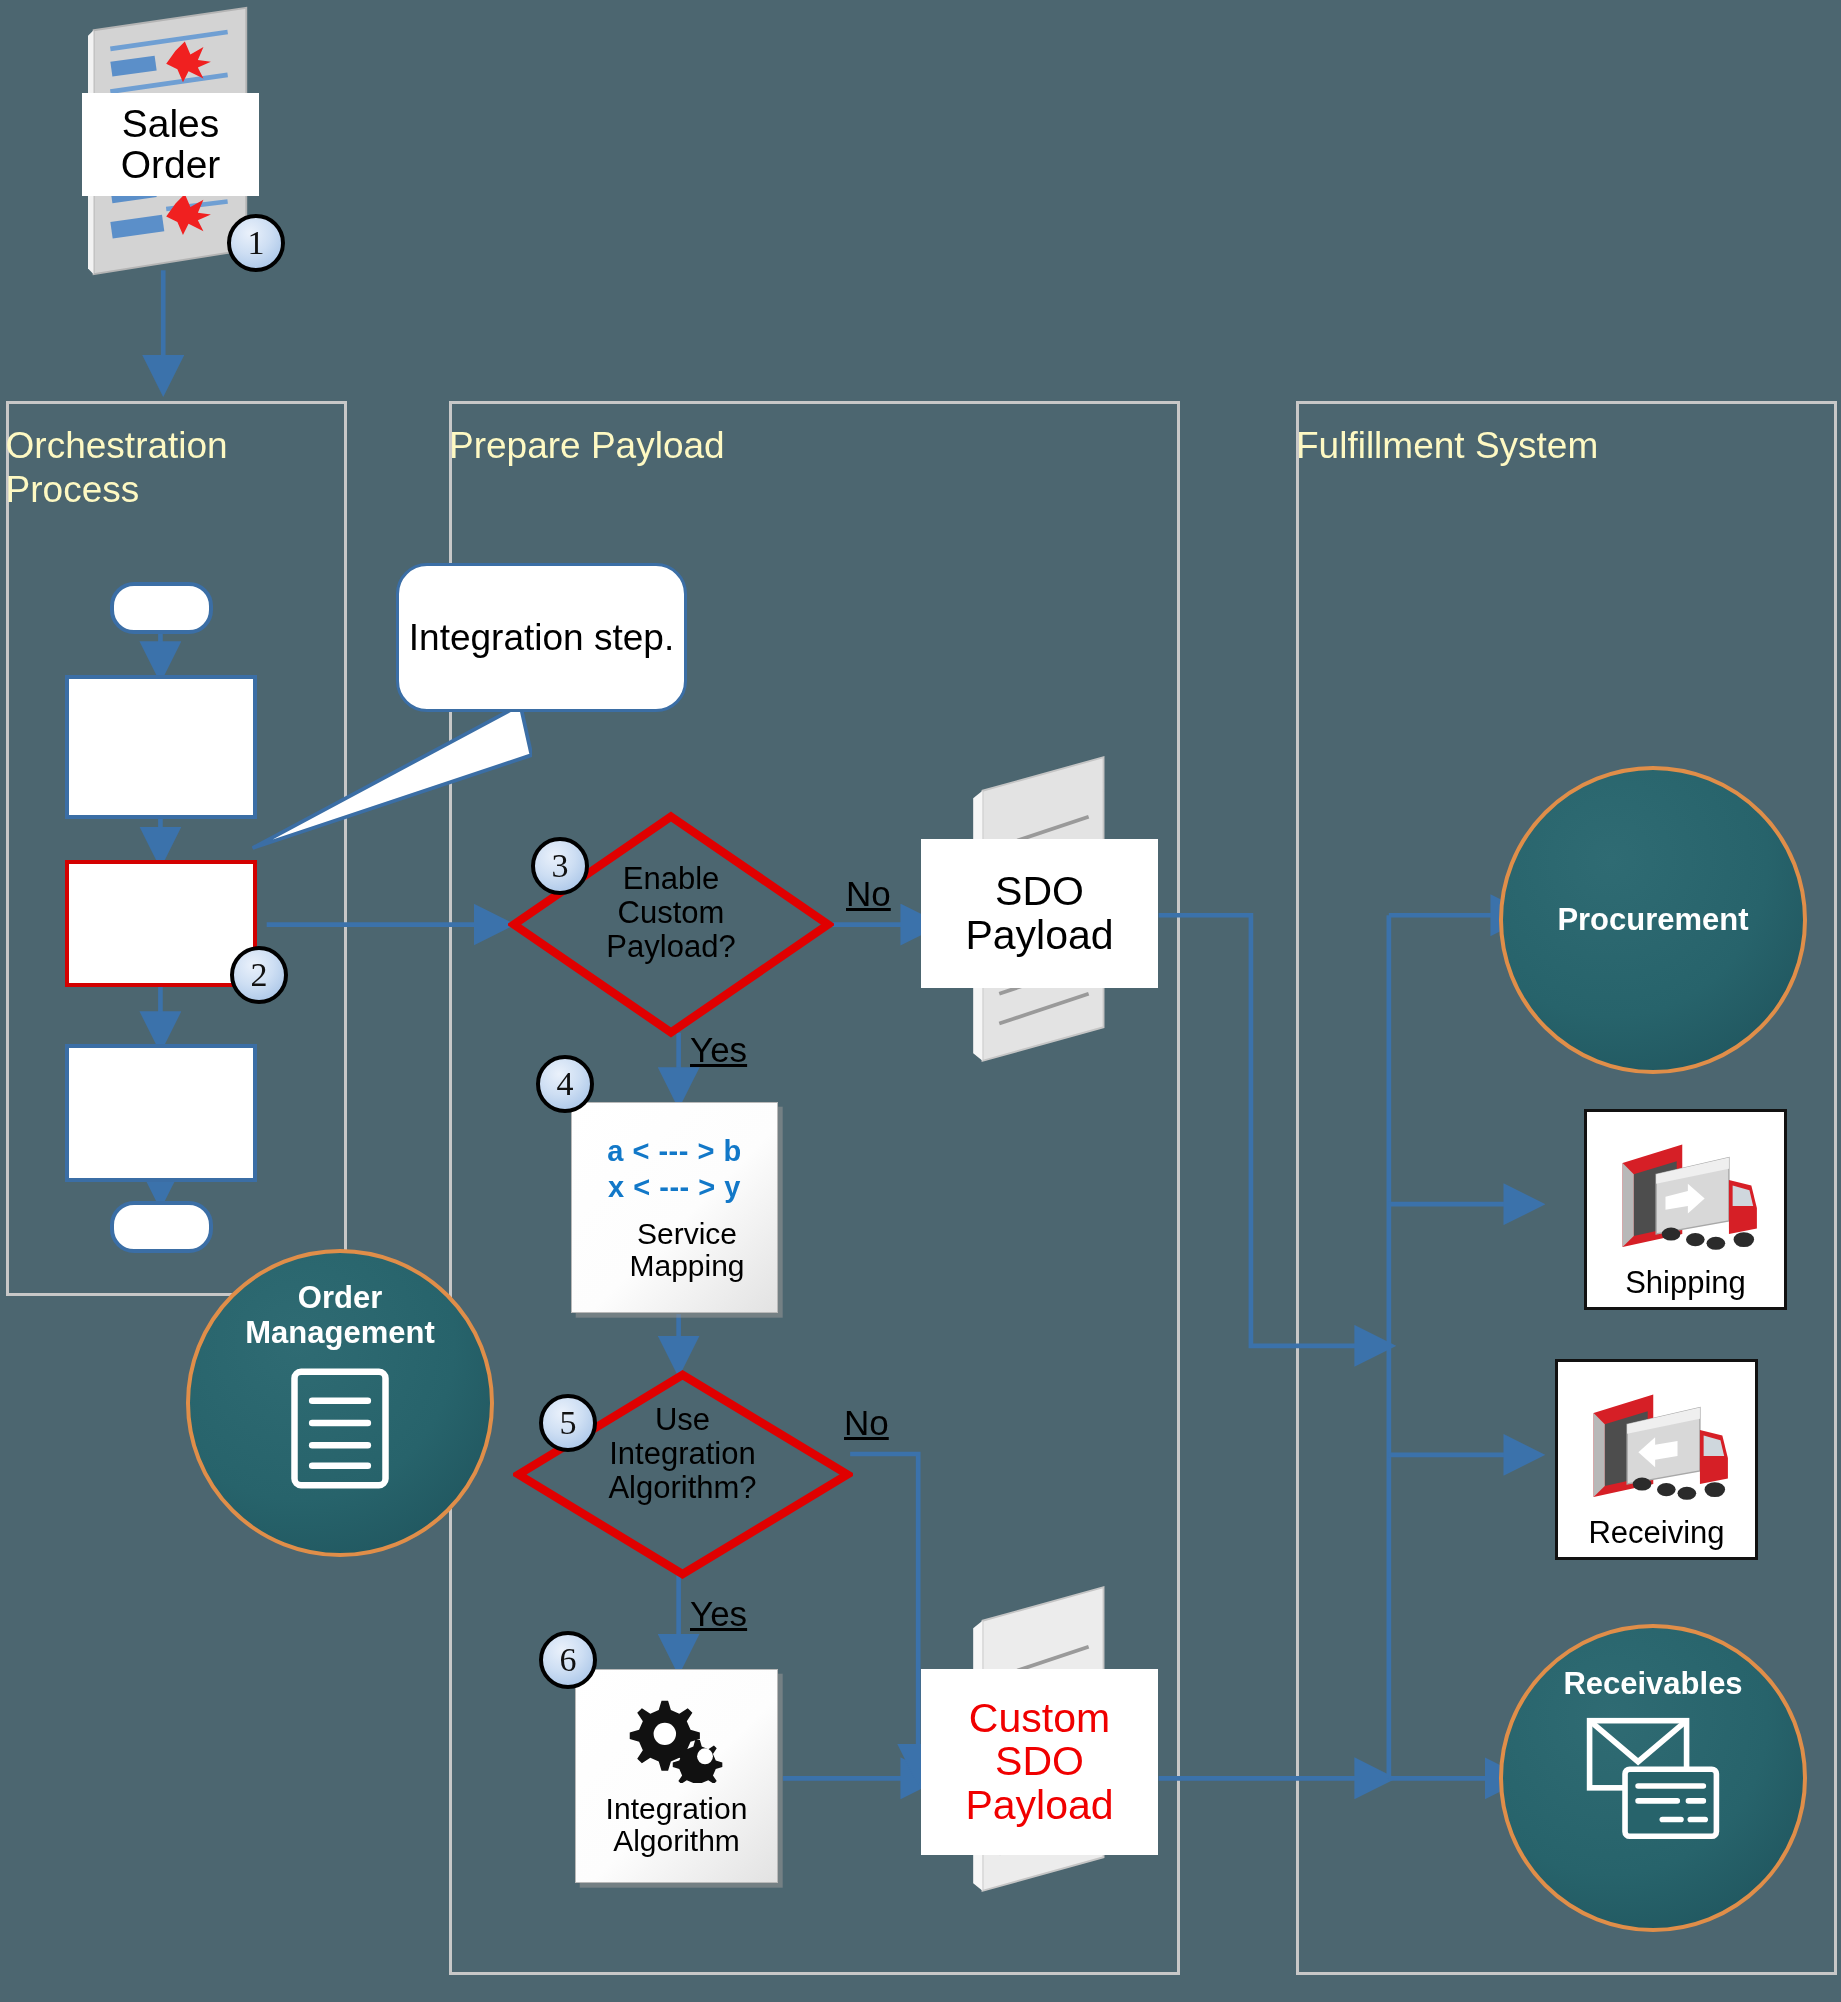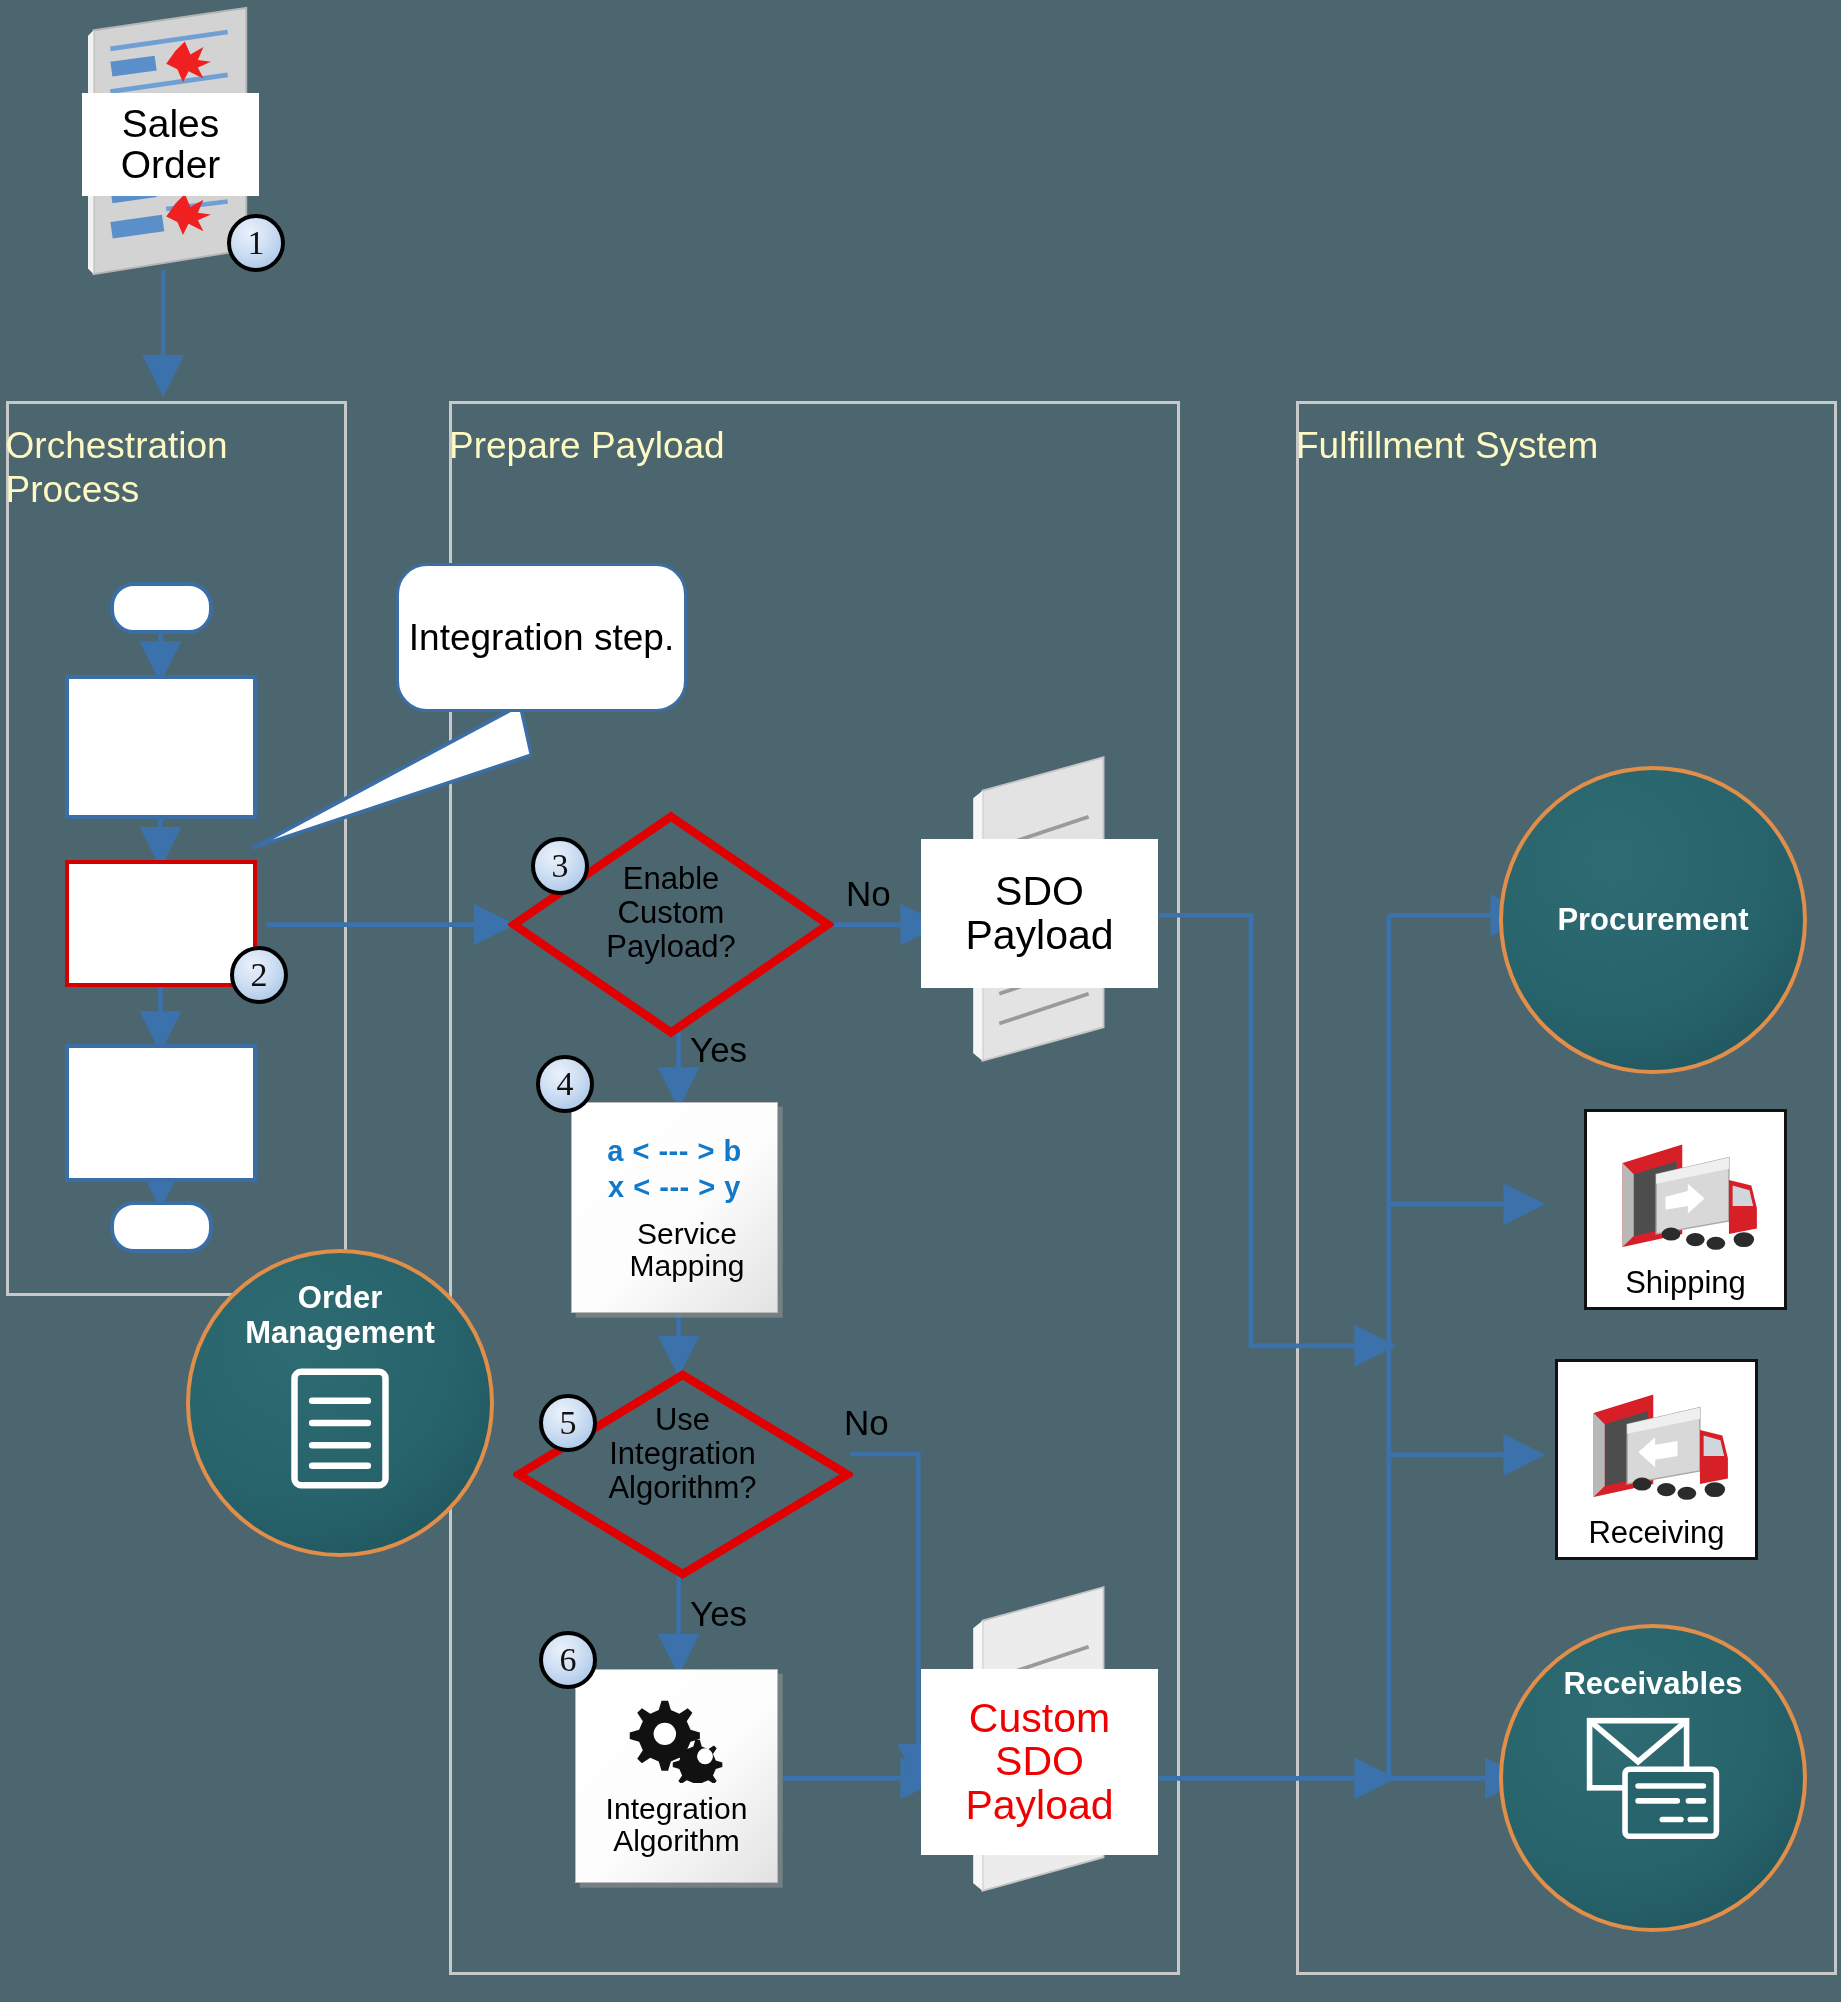--- a/index.html
+++ b/index.html
@@ -20,21 +20,21 @@
   .teal-circle .cap{color:#fff;font-size:31px;font-weight:bold;text-align:center;line-height:1.12;}
   .icon-card{position:absolute;background:#fff;border:3.7px solid #111;box-sizing:border-box;
       display:flex;flex-direction:column;align-items:center;justify-content:flex-end;}
   .icon-card .cap{color:#000;font-size:31px;padding-bottom:5.6px;}
   .ebox{position:absolute;background:linear-gradient(135deg,#ffffff 0%,#fdfdfd 55%,#e2e2e2 100%);
         border:0.9px solid #b9b9b9;box-sizing:border-box;
         box-shadow:4.7px 4.7px 0 rgba(150,150,150,.55);display:flex;flex-direction:column;
         align-items:center;justify-content:center;}
   .ebox .cap{color:#000;font-size:30px;line-height:1.06;text-align:center;}
   .map-line{color:#1278c8;font-weight:bold;font-size:29px;letter-spacing:0.5px;line-height:1.25;}
-  .lbl{position:absolute;color:#000;font-size:35px;}
+  .lbl{position:absolute;color:#000;font-size:35px;text-decoration:underline;}
   svg.overlay{position:absolute;left:0;top:0;width:1841px;height:2002px;pointer-events:none;}
   .callout{position:absolute;background:#fff;border:3.7px solid #3b6ea5;border-radius:31px;
       box-sizing:border-box;display:flex;align-items:center;justify-content:center;
       color:#000;font-size:37px;text-align:center;line-height:1.22;z-index:30;}
   .doc3d{position:absolute;}
   .doclabel{position:absolute;background:#fff;text-align:center;line-height:1.05;z-index:12;
       display:flex;flex-direction:column;align-items:center;justify-content:center;}
 </style>
 </head>
 <body>

